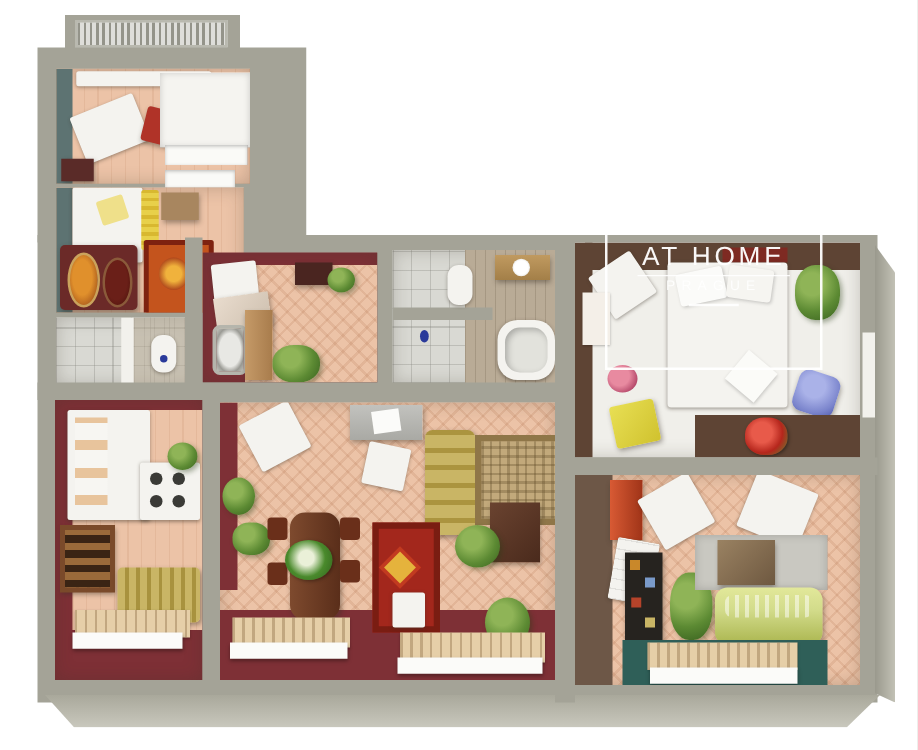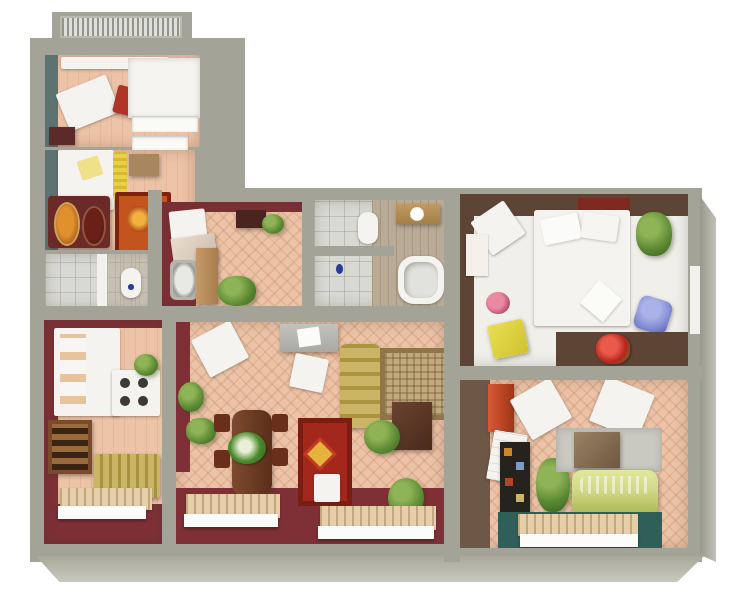--- a/index.html
+++ b/index.html
@@ -127,20 +127,25 @@
     <div class="furn white-f" style="left:18px;top:14px;width:40px;height:40px;transform:rotate(-34deg);"></div>
     <div class="abs" style="left:6px;top:40px;width:22px;height:42px;background:#f4 efe8;background:#f4efe8;box-shadow:0 1px 2px rgba(0,0,0,.3);"></div>
     <div class="plant furn" style="left:176px;top:18px;width:36px;height:44px;border-radius:45%;"></div>
     <div class="furn" style="left:26px;top:98px;width:24px;height:22px;border-radius:50%;background:radial-gradient(circle at 40% 40%,#e88aa0 0 40%,#b5486a 75%,#8a8a84 100%);"></div>
     <div class="furn shadow" style="left:30px;top:128px;width:36px;height:34px;background:linear-gradient(135deg,var(--stool_yellow,#e8df54),#d0c22e);transform:rotate(-12deg);border-radius:3px;"></div>
     <div class="furn shadow" style="left:176px;top:104px;width:34px;height:34px;background:radial-gradient(circle at 40% 35%,#aab2e8 0 30%,var(--chair_blue,#7a84cc) 70%,#4a56a8 100%);border-radius:8px;transform:rotate(18deg);"></div>
     <div class="abs" style="left:96px;top:138px;width:132px;height:34px;background:var(--wall_brown,#5e4434);"></div>
     <div class="furn" style="left:136px;top:140px;width:34px;height:30px;border-radius:45%;background:radial-gradient(circle at 40% 40%,#e85a4a 0 30%,#b5261c 60%,#5a8a34 100%);box-shadow:1px 1px 3px rgba(0,0,0,.4);"></div>
   </div>
 
+  <div class="wm-frame" style="left:484px;top:184px;width:170px;height:108px;">
+    <div class="wm-title">AT HOME</div>
+    <div class="wm-sub">PRAGUE</div>
+    <div class="wm-dash"></div>
+  </div>
 
   <div class="wall" style="left:452px;top:366px;width:250px;height:14px;"></div>
 
   <div class="wall" style="left:444px;top:188px;width:16px;height:374px;"></div>
 
   <div class="wall" style="left:30px;top:306px;width:424px;height:14px;"></div>
 
   <div class="room maroon" style="left:44px;top:320px;width:118px;height:224px;">
     <div class="abs floor-pink" style="left:14px;top:8px;width:104px;height:176px;"></div>
     <div class="furn white-f" style="left:10px;top:8px;width:66px;height:88px;">

